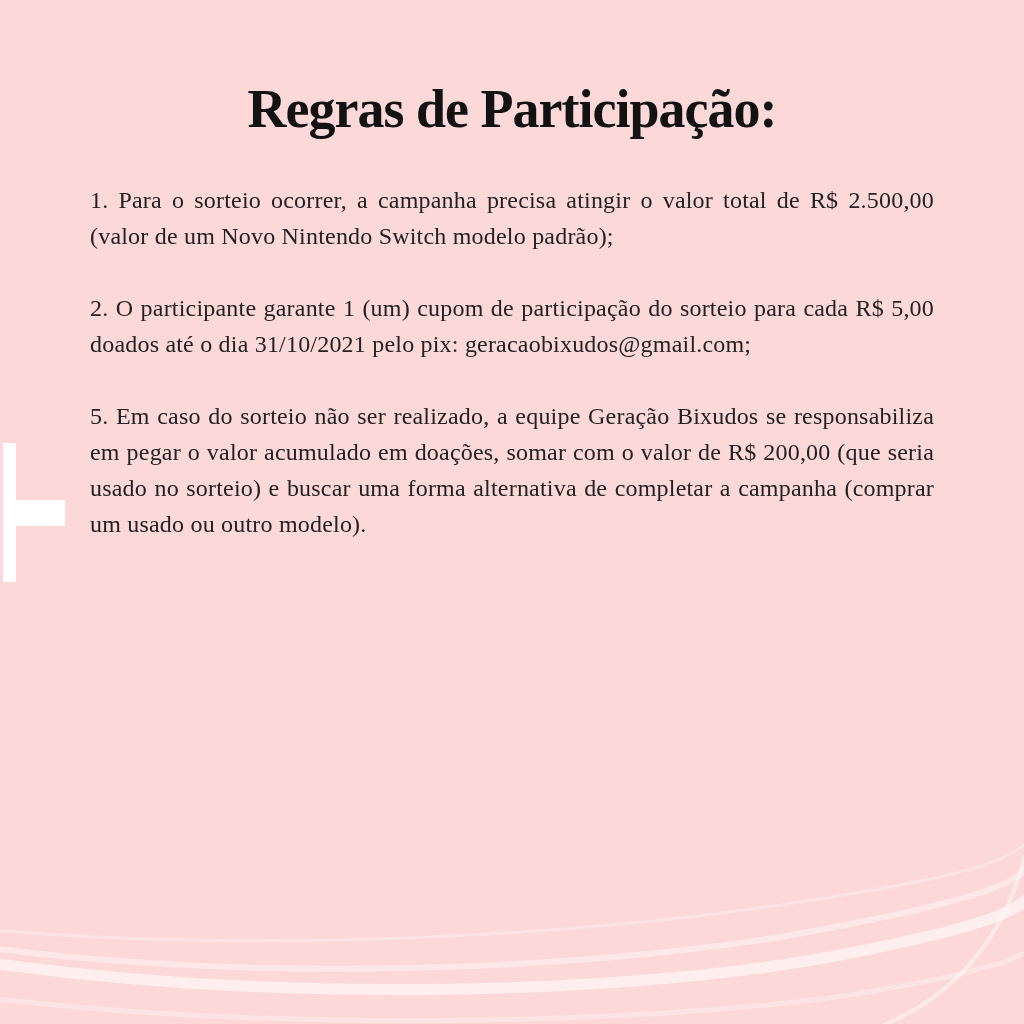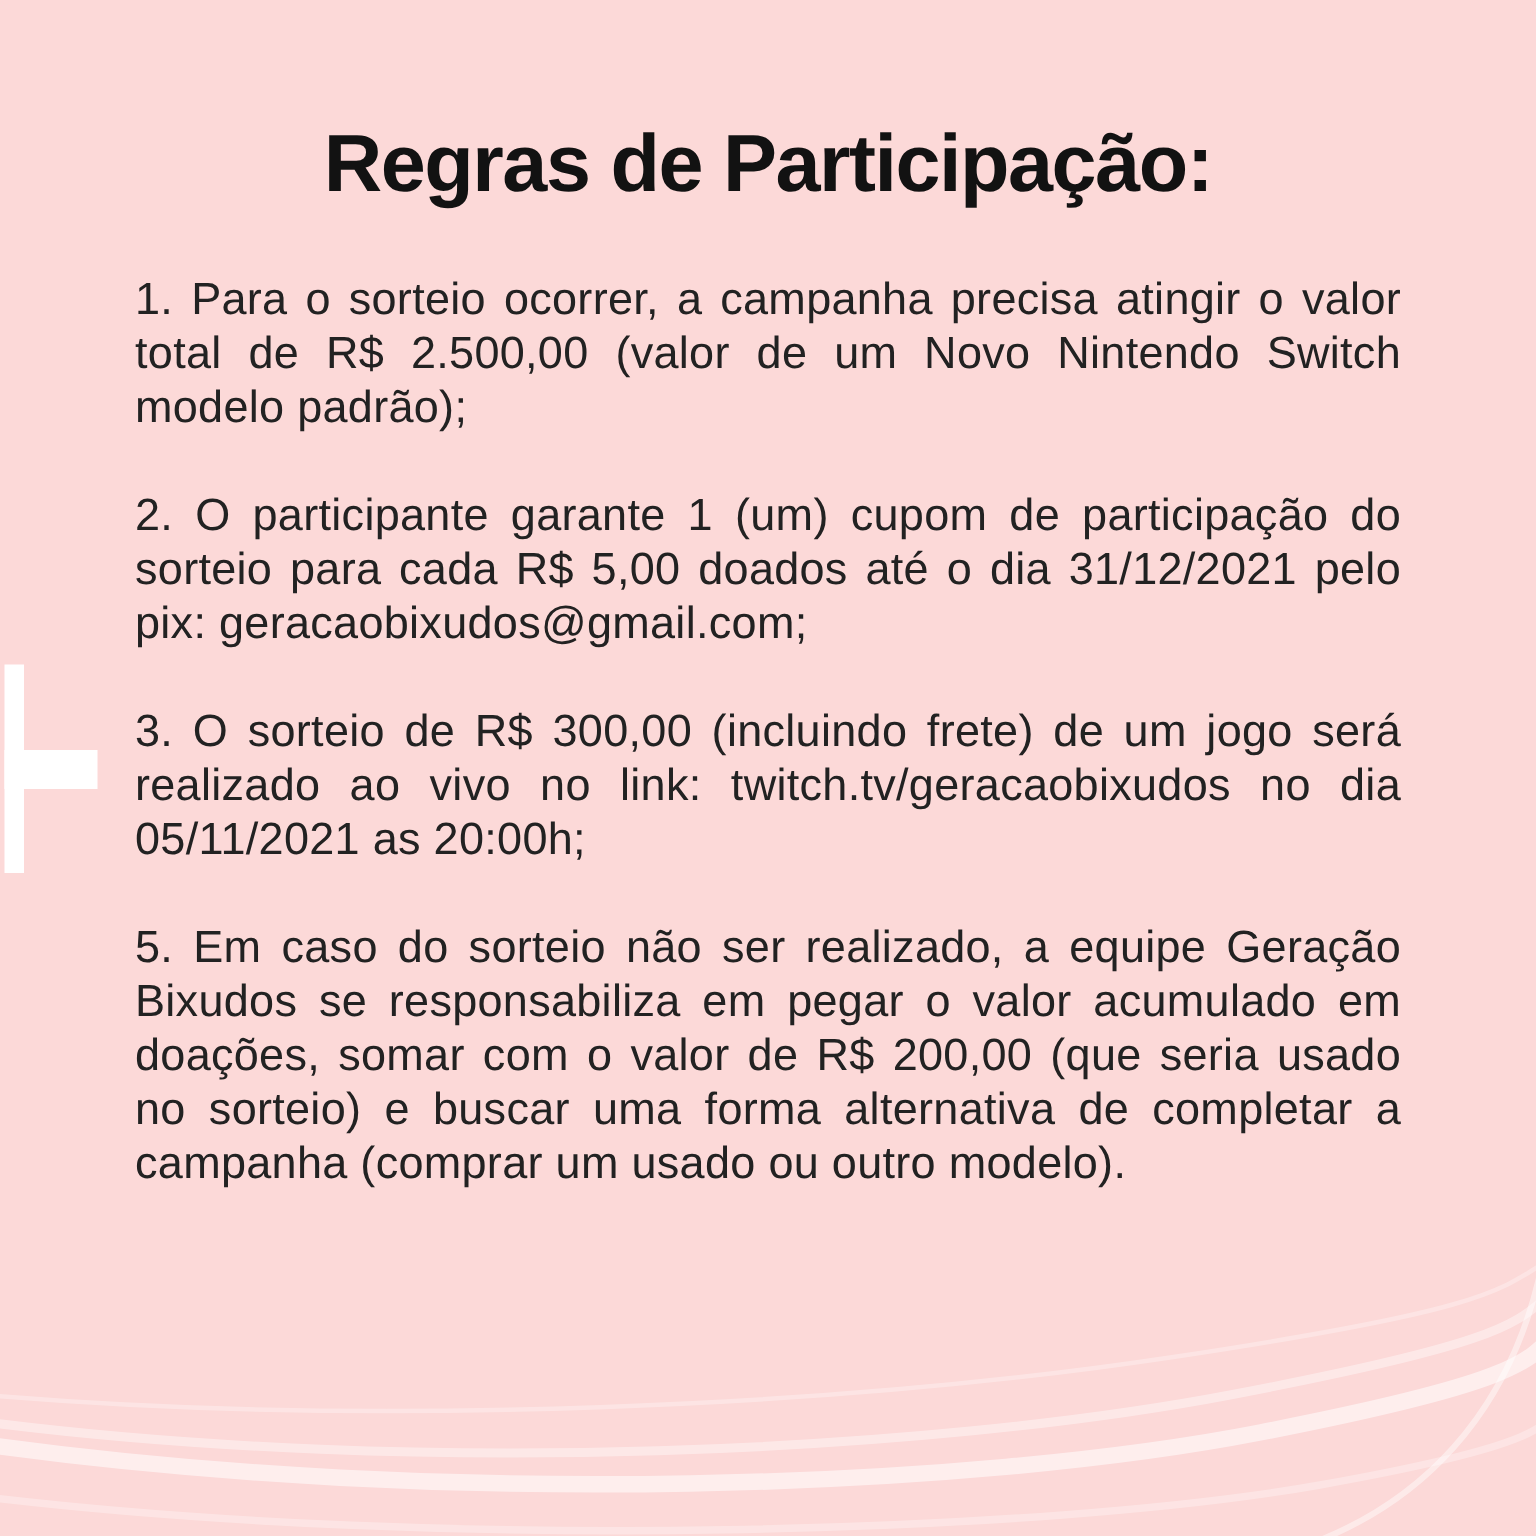--- a/index.html
+++ b/index.html
@@ -7,40 +7,41 @@
     width: 1024px;
     height: 1024px;
     position: relative;
     overflow: hidden;
     background: #fcd9d8;
     font-family: "Liberation Sans", sans-serif;
   }
   .poster {
     position: absolute;
     inset: 0;
+    font-family: Liberation Serif, serif;
   }
   .page-title {
     margin: 76px auto 0 auto;
     text-align: center;
     font-size: 54px;
     line-height: 1.25;
     font-weight: 700;
     letter-spacing: -1px;
     color: #121212;
   }
   .rules-body {
     position: absolute;
     left: 90px;
     top: 182px;
     width: 844px;
     color: #222222;
   }
   .rule {
     margin: 0 0 36px 0;
-    font-size: 30px;
+    font-size: 24px;
     line-height: 36px;
     text-align: justify;
     text-justify: inter-word;
     letter-spacing: 0.2px;
     font-weight: 400;
   }
   
   .plus-shape { position: absolute; left: 0; top: 0; }
   .plus-v {
     position: absolute;
@@ -68,22 +69,21 @@
 
   <div class="plus-shape">
     <div class="plus-v"></div>
     <div class="plus-h"></div>
   </div>
 
   <h1 class="page-title">Regras de Participação:</h1>
 
   <div class="rules-body">
     <p class="rule">1. Para o sorteio ocorrer, a campanha precisa atingir o valor total de R$ 2.500,00 (valor de um Novo Nintendo Switch modelo padrão);</p>
-    <p class="rule">2. O participante garante 1 (um) cupom de participação do sorteio para cada R$ 5,00 doados até o dia 31/12/2021 pelo pix: geracaobixudos@gmail.com;</p>
-    <p class="rule">3. O sorteio de R$ 300,00 (incluindo frete) de um jogo será realizado ao vivo no link: twitch.tv/geracaobixudos no dia 05/11/2021 as 20:00h;</p>
+    <p class="rule">2. O participante garante 1 (um) cupom de participação do sorteio para cada R$ 5,00 doados até o dia 31/10/2021 pelo pix: geracaobixudos@gmail.com;</p>
     <p class="rule">5. Em caso do sorteio não ser realizado, a equipe Geração Bixudos se responsabiliza em pegar o valor acumulado em doações, somar com o valor de R$ 200,00 (que seria usado no sorteio) e buscar uma forma alternativa de completar a campanha (comprar um usado ou outro modelo).</p>
   </div>
 
   <svg class="wave-lines" viewBox="0 724 1024 300" xmlns="http://www.w3.org/2000/svg" aria-hidden="true">
     <path d="M -10 930 C 250 952, 560 938, 780 905 S 1000 860, 1040 835" fill="none" stroke="#ffffff" stroke-opacity="0.30" stroke-width="3"></path>
     <path d="M -10 948 C 280 985, 620 968, 820 930 S 1010 880, 1040 858" fill="none" stroke="#ffffff" stroke-opacity="0.40" stroke-width="6"></path>
     <path d="M -10 963 C 300 1006, 650 992, 840 955 S 1020 905, 1045 880" fill="none" stroke="#ffffff" stroke-opacity="0.55" stroke-width="11"></path>
     <path d="M -10 998 C 300 1035, 700 1022, 880 990 S 1030 945, 1048 920" fill="none" stroke="#ffffff" stroke-opacity="0.30" stroke-width="5"></path>
     <path d="M 860 1034 C 950 1005, 1005 940, 1026 852" fill="none" stroke="#ffffff" stroke-opacity="0.45" stroke-width="4"></path>
   </svg>

